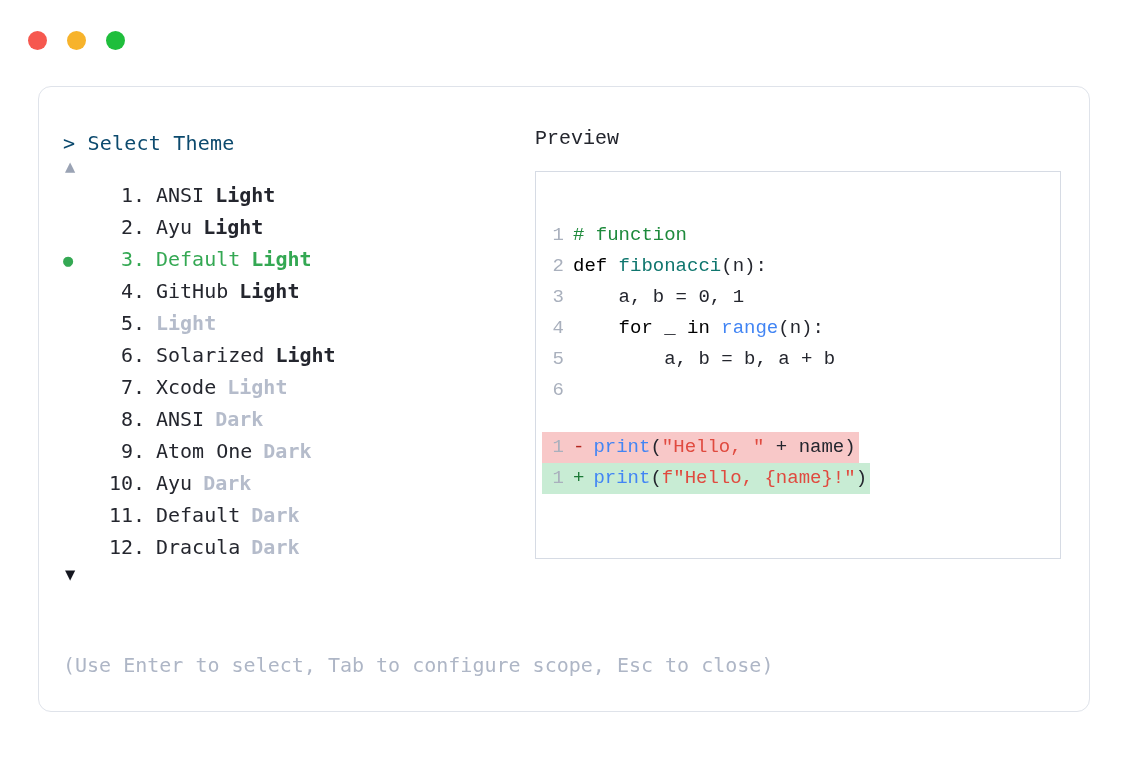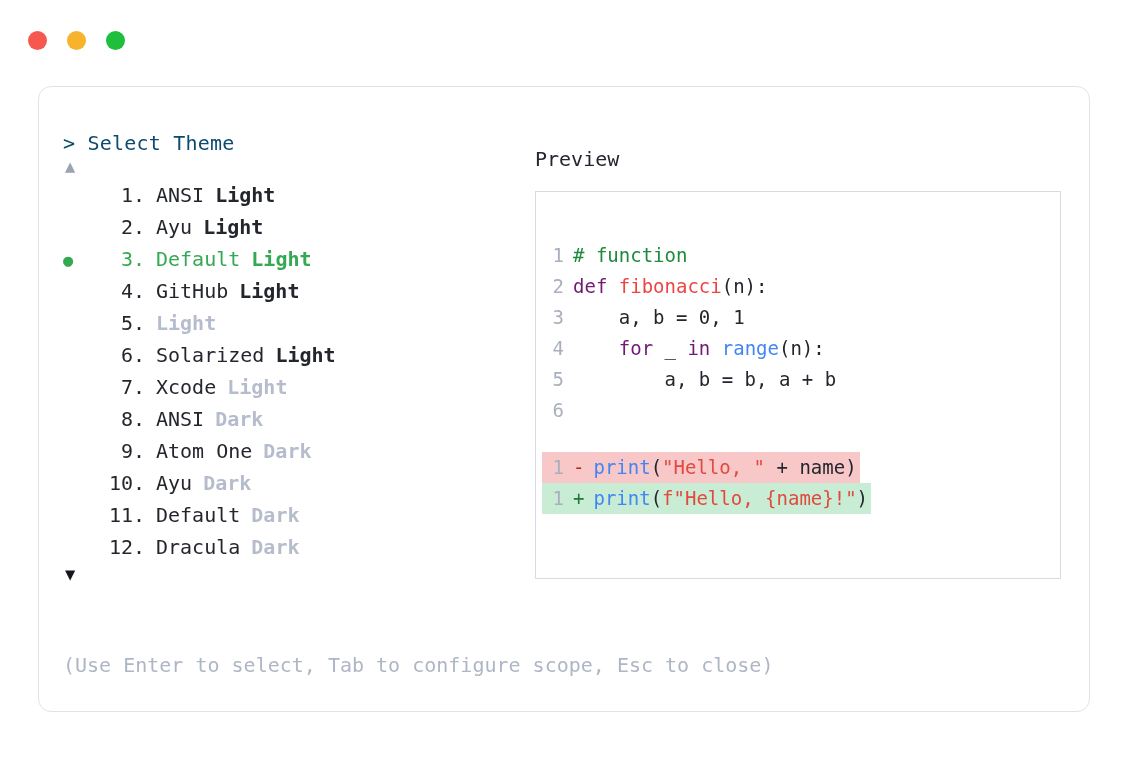--- a/index.html
+++ b/index.html
@@ -121,22 +121,23 @@
     line-height: 24px;
     color: #aeb6c6;
     white-space: pre;
     margin-top: 26px;
   }
 
   
   .right-col {
     position: absolute;
     left: 496px;
-    top: 60px;
+    top: 40px;
     width: 530px;
+    font-family: Liberation Mono, monospace;
   }
   .preview-label {
     font-size: 20px;
     color: #24262e;
     line-height: 24px;
     white-space: pre;
   }
   .preview-box {
     margin-top: 20px;
     width: 526px;
@@ -187,22 +188,22 @@
   .diff-add { background: #c8ecd4; }
   .diff-marker {
     padding-left: 9px;
     padding-right: 9px;
   }
   .diff-del .diff-marker { color: #b3261e; }
   .diff-add .diff-marker { color: #1c7a36; }
 
   
   .tok-comment { color: #1e8a3c; }
-  .tok-keyword { color: #701a75; }
-  .tok-func    { color: #ef4444; }
+  .tok-keyword { color: #000000; }
+  .tok-func    { color: #0f766e; }
   .tok-builtin { color: #4285f4; text-align: center; }
   .tok-plain   { color: #24262e; }
   .tok-string  { color: #e04a3f; }
 </style>
 </head>
 <body>
 
 <div class="titlebar">
   <div class="dots">
     <div class="dot dot-close"></div>

